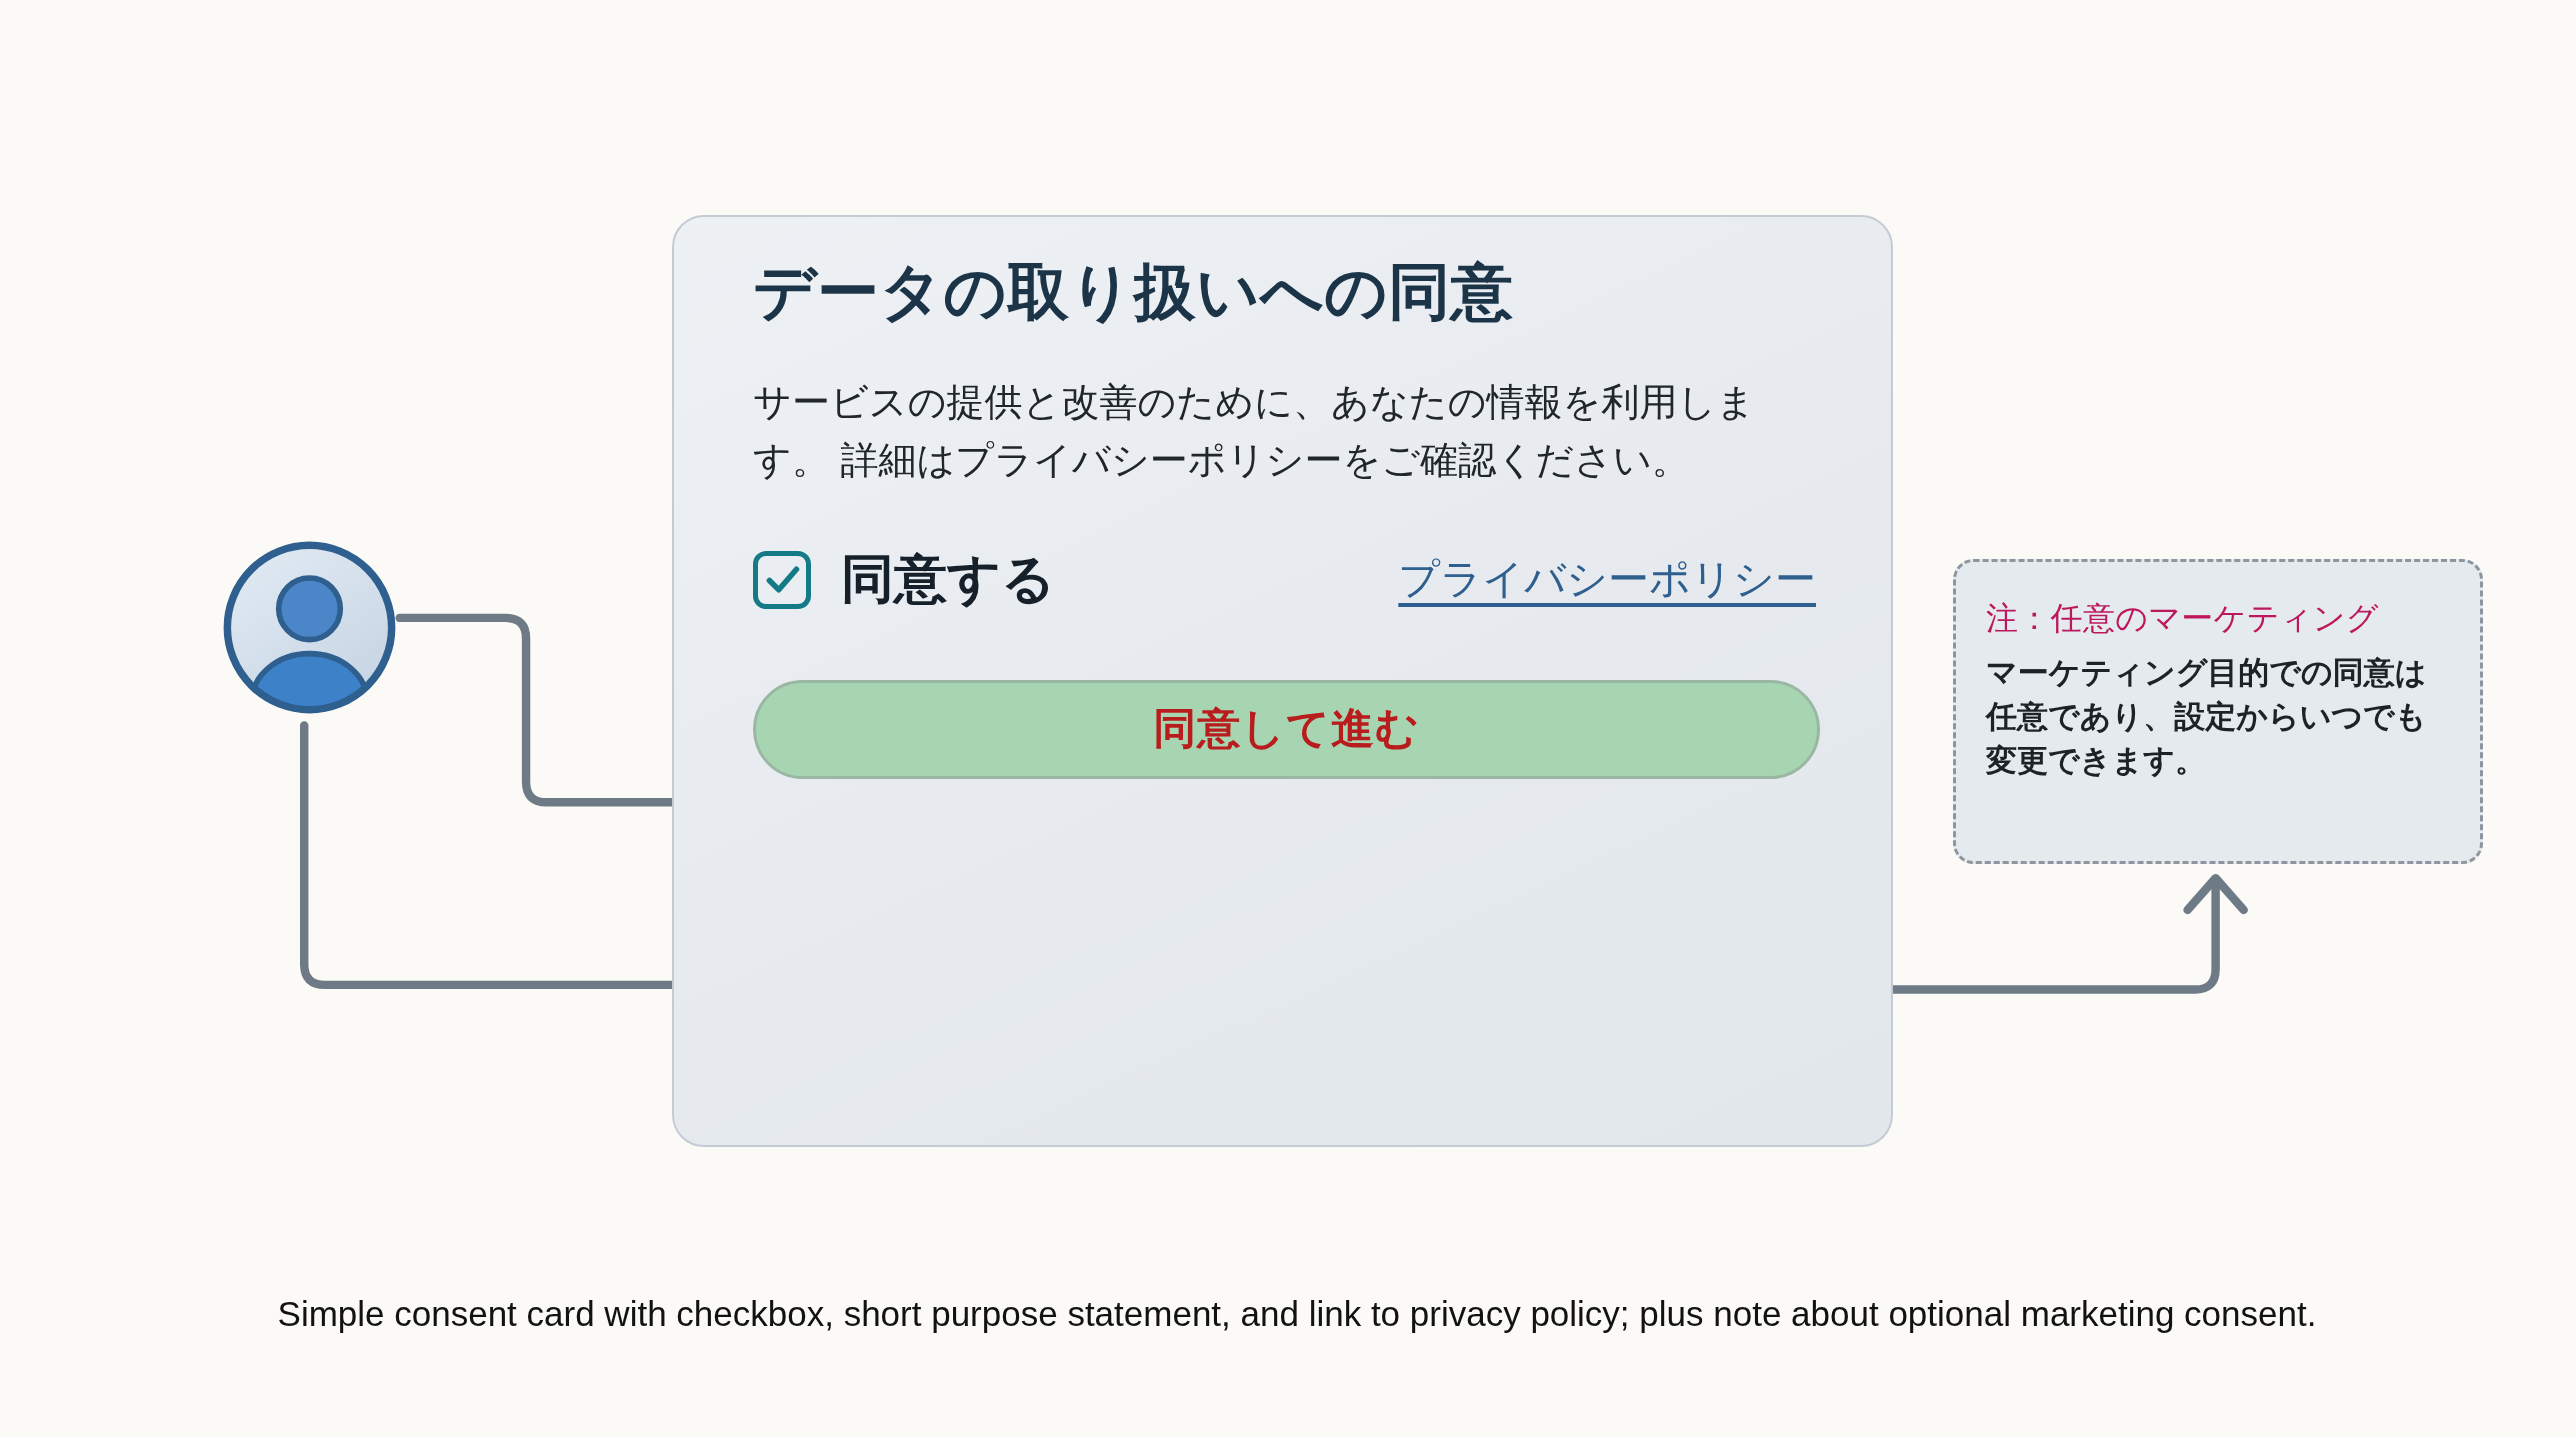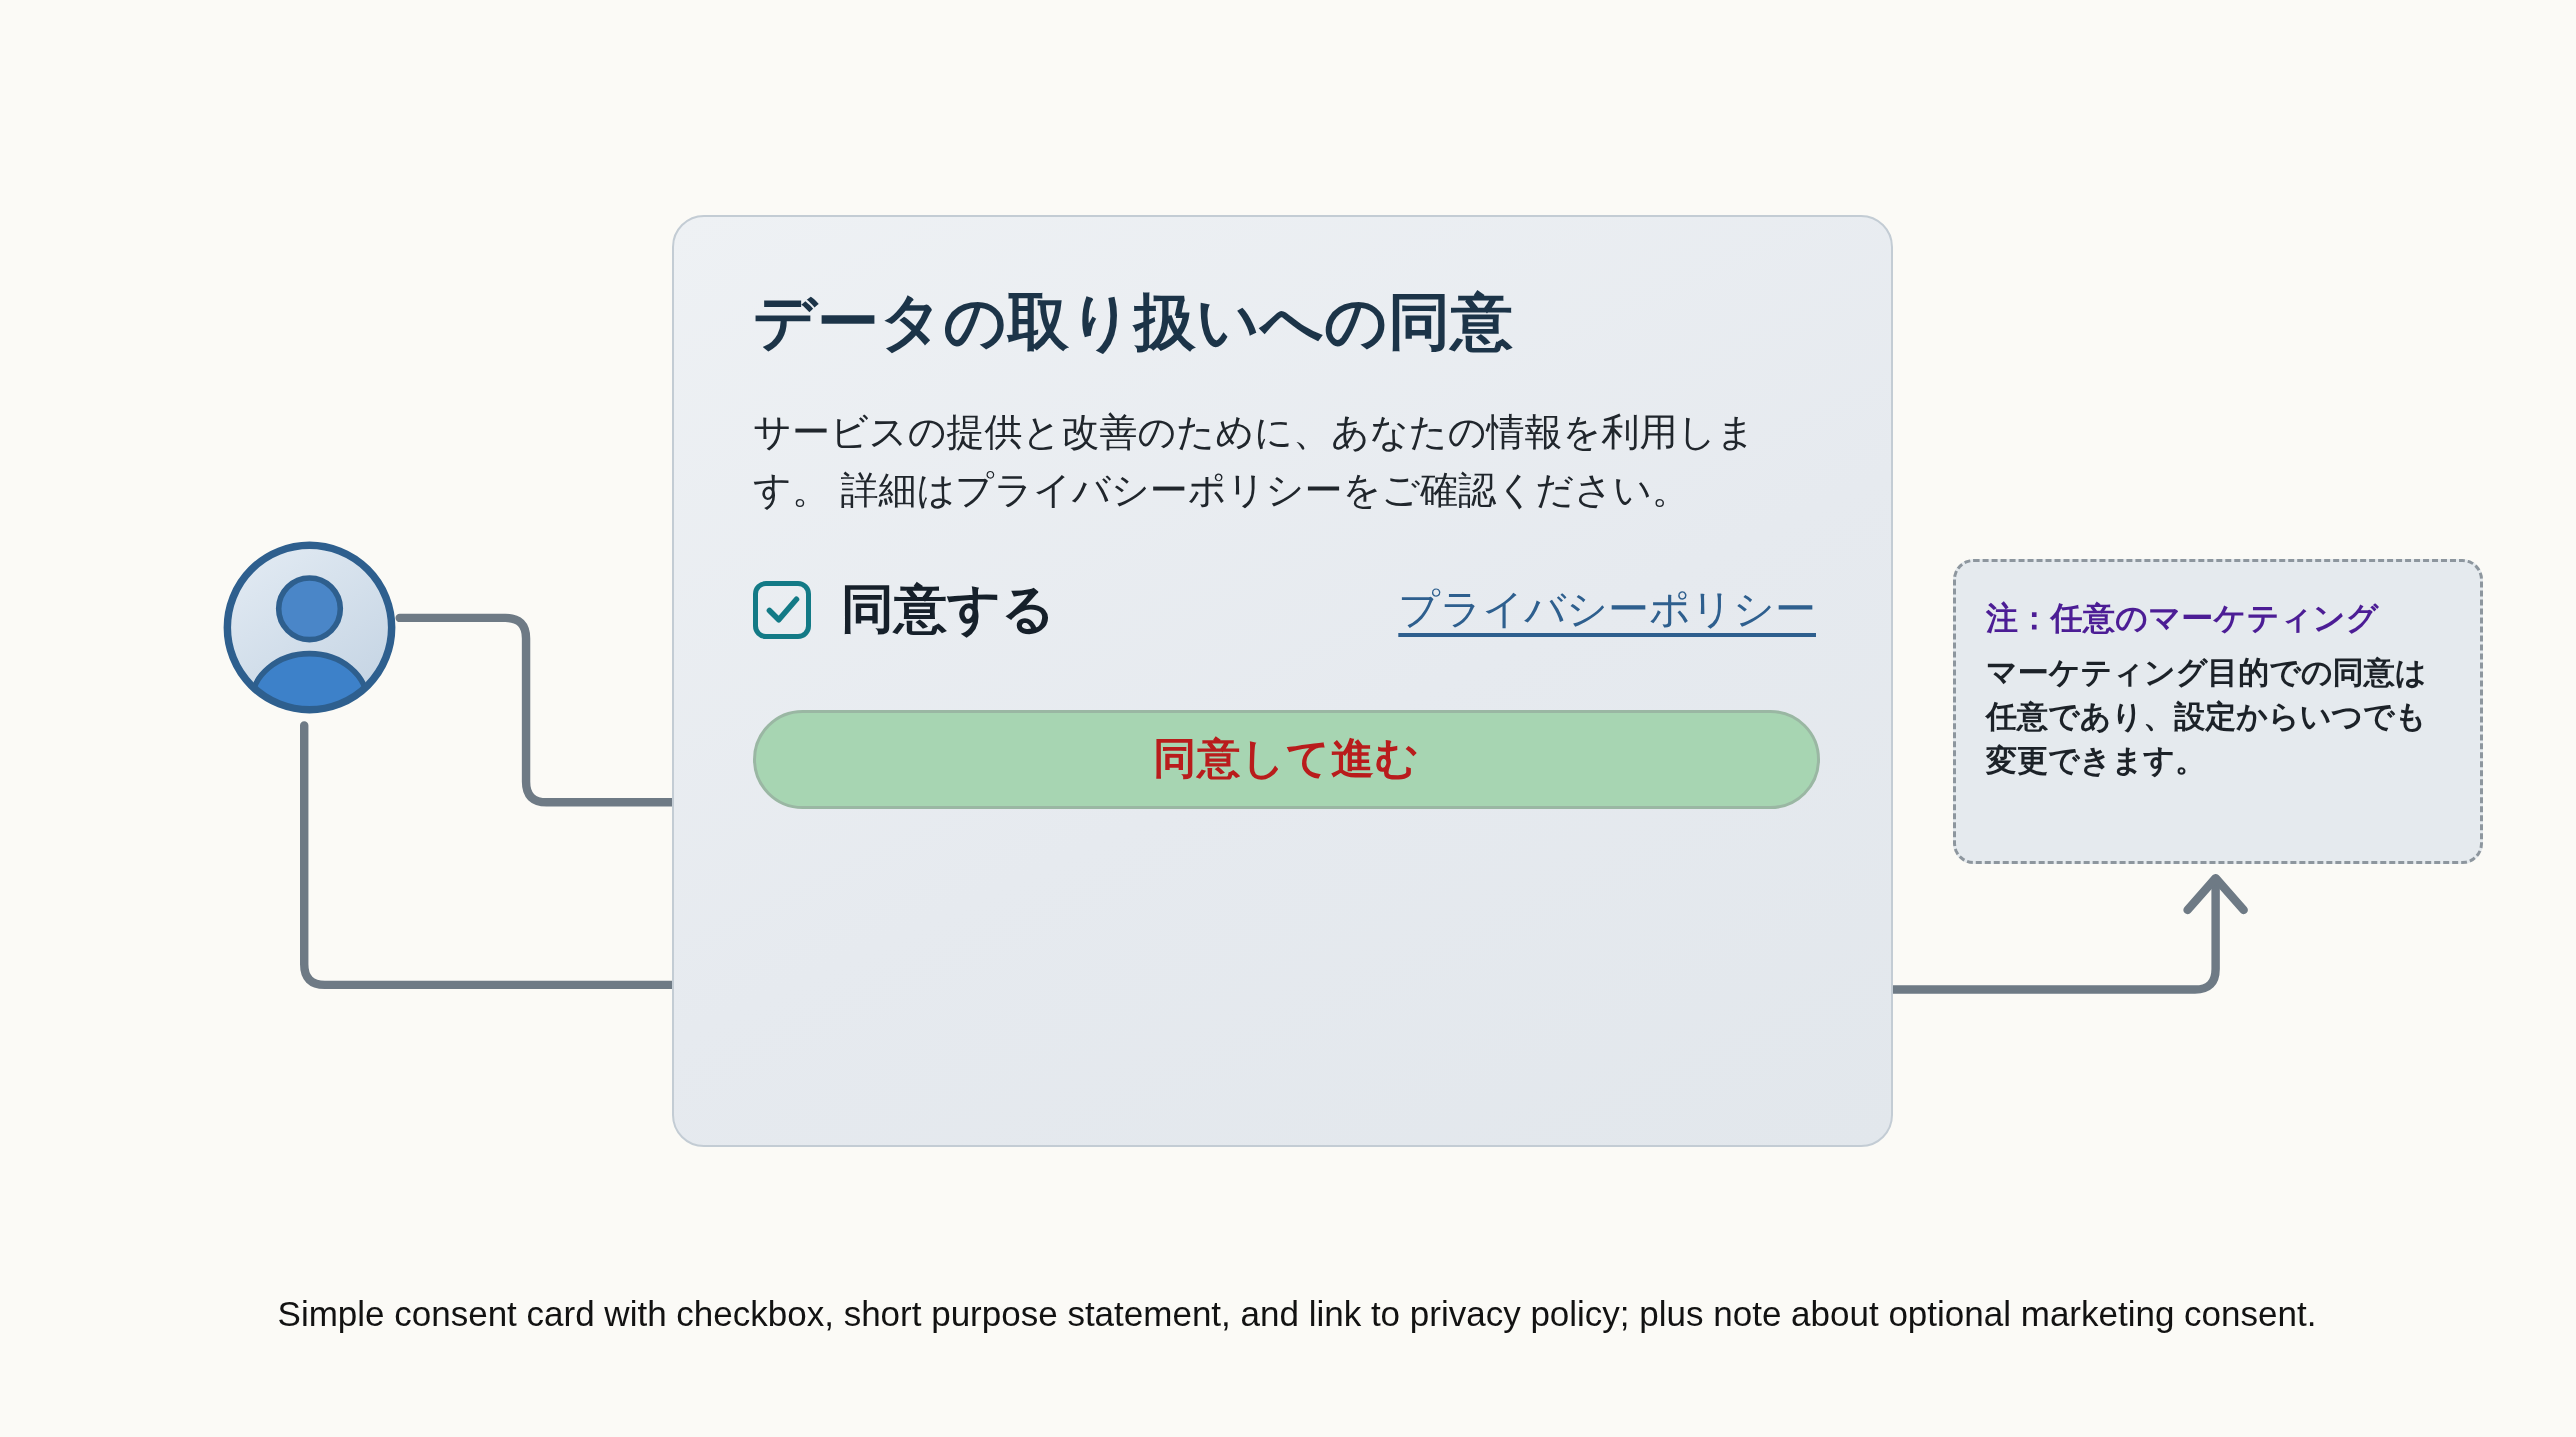--- a/index.html
+++ b/index.html
@@ -40,21 +40,21 @@
   
   #card {
     position: absolute;
     left: 672px;
     top: 215px;
     width: 1221px;
     height: 932px;
     background: linear-gradient(155deg, #eef1f4 0%, #e6eaef 55%, #e2e7ec 100%);
     border: 2.8px solid #c3ccd4;
     border-radius: 32px;
-    padding: 69px 79px 0 79px;
+    padding: 39px 79px 0 79px;
   }
 
   #card-title {
     font-size: 62px;
     font-weight: 700;
     color: #1c3448;
     letter-spacing: 0.5px;
     line-height: 1.15;
     white-space: nowrap;
   }
@@ -135,22 +135,22 @@
     width: 530px;
     height: 305px;
     background: #e5eaee;
     border: 3.7px dashed #8d969e;
     border-radius: 20.6px;
     padding: 36px 28px 0 30px;
   }
 
   #note-title {
     font-size: 32px;
-    font-weight: 700;
-    color: #4c1d95;
+    font-weight: 400;
+    color: #be185d;
     line-height: 1.25;
     letter-spacing: 0.3px;
   }
 
   #note-body {
     margin-top: 13px;
     font-size: 31px;
     line-height: 1.42;
     color: #1c2228;
     font-weight: bold;

